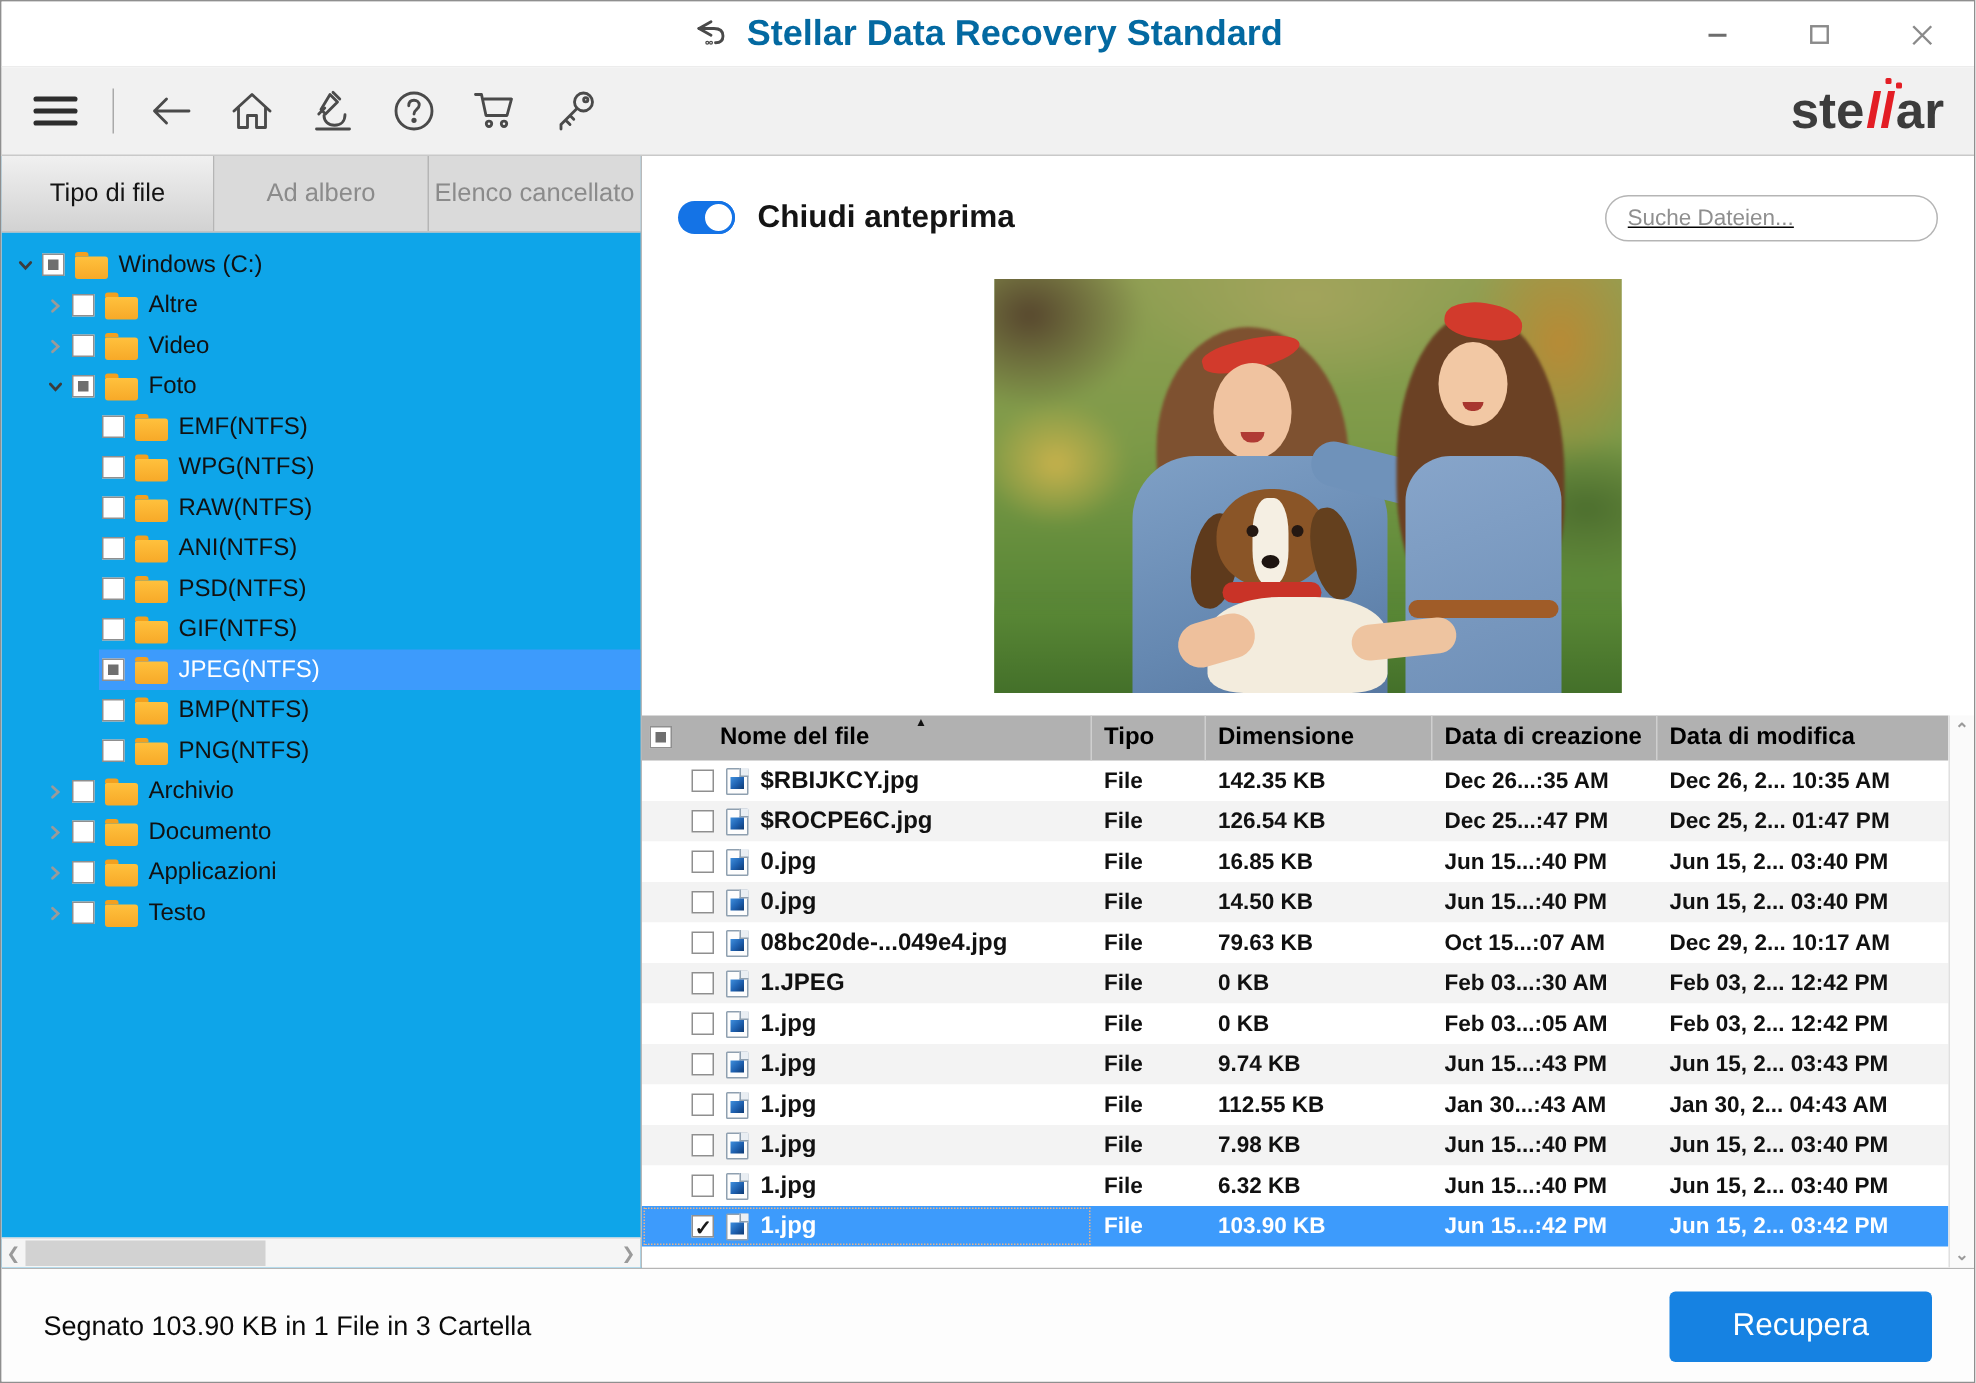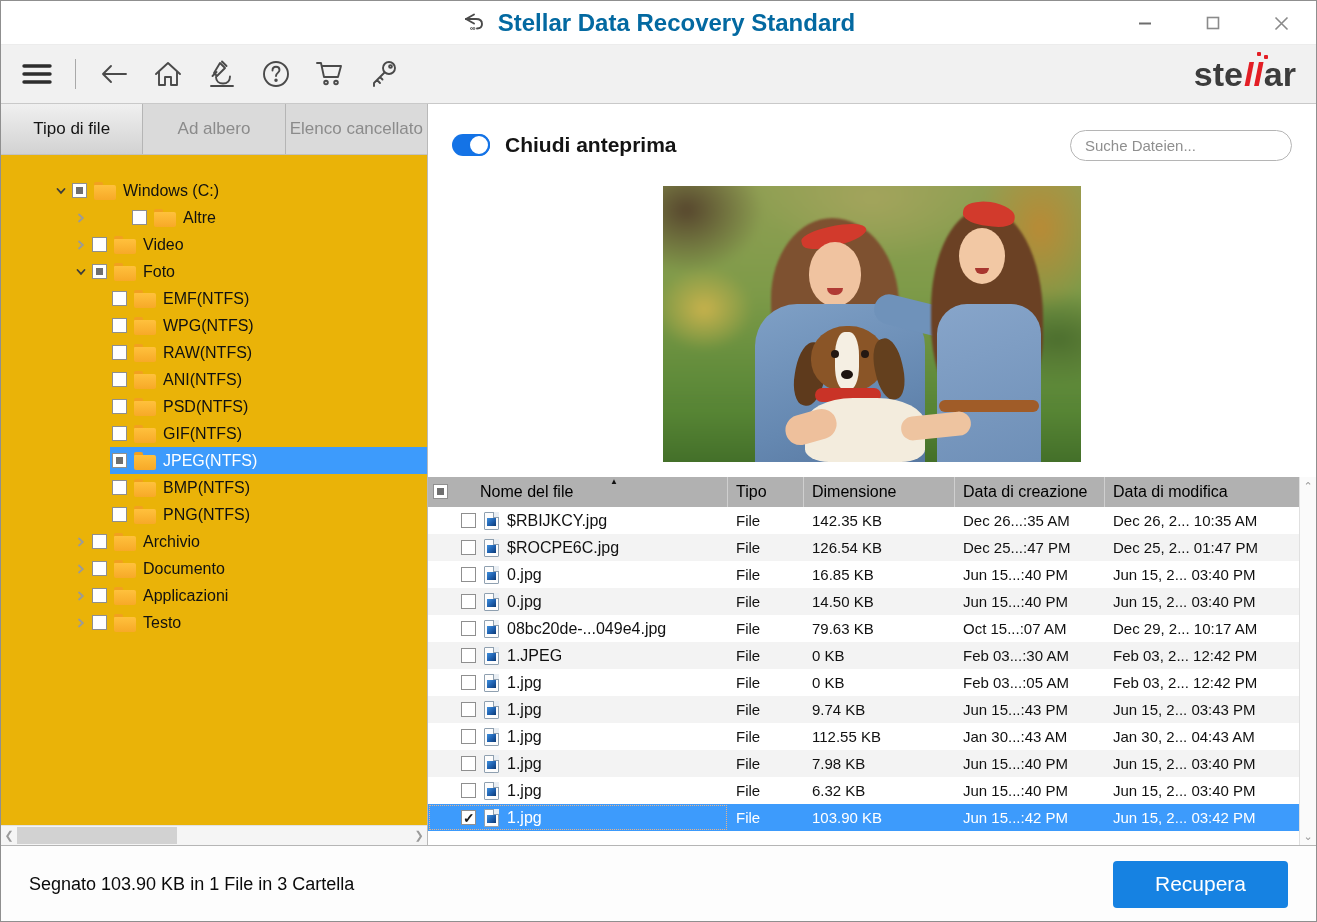--- a/index.html
+++ b/index.html
@@ -17,27 +17,27 @@
   
   .toolbar { height:59px; background:#f1f1f1; border-bottom:1px solid #c9c9c9; display:flex; align-items:center; padding:0 20px; gap:22px; }
   .tb-icon { width:32px; height:32px; display:flex; align-items:center; justify-content:center; }
   .tb-sep { width:1px; height:30px; background:#a9a9a9; }
   .logo { margin-left:auto; font-size:34px; font-weight:bold; color:#3c3c3c; letter-spacing:0; display:flex; align-items:flex-end; line-height:1; }
   .logo-red { color:#e31e25; position:relative; font-style:italic; padding:0 1px; }
   .logo-red::after { content:""; position:absolute; top:-2px; right:-4px; width:4px; height:4px; background:#e31e25; box-shadow:-7px -3px 0 #e31e25; border-radius:1px; }
 
   
   .main { display:flex; height:741px; }
-  .left-panel { width:429px; border-right:1px solid #b9b9b9; display:flex; flex-direction:column; background:#eab308; }
+  .left-panel { width:429px; border-right:1px solid #b9b9b9; display:flex; flex-direction:column; background:#0ea5e9; }
   .tabs { display:flex; height:51px; background:#dcdcdc; border-bottom:1px solid #c2c2c2; }
   .tab { flex:1; display:flex; align-items:center; justify-content:center; font-size:17px; color:#8b8b8b; background:#dadada; border-right:1px solid #b5b5b5; cursor:default; }
   .tab:last-child { border-right:none; }
   .tab.active { background:linear-gradient(180deg,#f0f0f0 0%,#d2d2d2 100%); color:#141414; }
 
-  .tree { flex:1; overflow:hidden; padding-top:22px;margin-left:44px; }
+  .tree { flex:1; overflow:hidden; padding-top:8px; }
   .tree-row { display:flex; align-items:center; height:27px; font-size:16px; color:#111; }
   .tree-chevron-slot { width:19px; flex:none; display:flex; align-items:center; justify-content:center; }
   .chev { width:10px; height:10px; }
   .tree-hl { display:flex; align-items:center; gap:7px; flex:1; height:27px; padding-left:2px; }
   .tree-row.selected .tree-hl { background:#3d9bfc; color:#fff; }
   .cb { width:15px; height:15px; background:#fff; border:1px solid #8f8f8f; position:relative; flex:none; }
   .cb.partial::after { content:""; position:absolute; inset:3px; background:#6f6f6f; }
   .cb.checked::after { content:"\2713"; position:absolute; left:1px; top:-1px; font-size:14px; color:#1a1a1a; font-weight:bold; }
   .folder { width:22px; height:15px; flex:none; position:relative; background:linear-gradient(180deg,#ffc13d 0%,#f7a928 100%); border-radius:1px 2px 2px 2px; margin-top:3px; }
   .folder::before { content:""; position:absolute; top:-3px; left:0; width:9px; height:3px; background:#f2a01f; border-radius:2px 2px 0 0; }
@@ -47,21 +47,21 @@
   .hscroll .sb-btn { width:16px; height:100%; display:flex; align-items:center; justify-content:center; color:#9a9a9a; font-size:11px; }
   .hscroll .track { flex:1; height:100%; position:relative; }
   .hscroll .thumb { position:absolute; left:0; top:1px; bottom:1px; width:160px; background:#d2d2d2; }
 
   
   .right-panel { flex:1; display:flex; flex-direction:column; background:#fff; position:relative; }
   .preview-bar { height:82px; display:flex; align-items:center; padding:14px 24px; }
   .toggle { width:38px; height:22px; border-radius:11px; background:#1473e6; position:relative; flex:none; }
   .toggle .knob { position:absolute; right:0px; top:0px; width:22px; height:22px; border-radius:50%; background:#fff; border:2px solid #1473e6; }
   .toggle-label { font-size:21px; color:#141414; font-weight:600; margin-left:15px; }
-  .searchbox { margin-left:auto; width:222px; height:31px; border:1px solid #b5b5b5; border-radius:16px; display:flex; align-items:center; padding:0 10px 0 14px; background:#fff; }
+  .searchbox { margin-left:auto; width:222px; height:31px; border:1px solid #b5b5b5; border-radius:16px; display:flex; align-items:center; padding:0 10px 0 14px; background:#fff;text-decoration:underline; }
   .searchbox input { border:none; outline:none; flex:1; font-size:15px; font-family:"Liberation Sans",sans-serif; color:#333; background:transparent; }
   .searchbox input::placeholder { color:#8f8f8f; }
 
   .preview-area { height:276px; display:flex; justify-content:center; }
   .photo { width:418px; height:276px; position:relative; overflow:hidden; background:#7f9c4d; }
   .photo > div { position:absolute; }
   .ph-bg { inset:-12px; background:
       radial-gradient(110px 90px at 8% 12%, #56452d 0%, rgba(86,69,45,0) 70%),
       radial-gradient(90px 120px at 88% 18%, #b98a35 0%, rgba(185,138,53,0) 70%),
       radial-gradient(70px 60px at 12% 45%, #c9b24c 0%, rgba(201,178,76,0) 70%),
@@ -90,21 +90,21 @@
   .dog-nose { left:178px; top:184px; width:12px; height:9px; border-radius:50%; background:#1d1410; }
   .dog-earR { left:212px; top:152px; width:28px; height:62px; border-radius:46%; background:#64401e; transform:rotate(-12deg); }
   .dog-collar { left:152px; top:202px; width:66px; height:14px; background:#c93327; border-radius:7px; }
   .dog-body { left:142px; top:212px; width:120px; height:64px; border-radius:40% 40% 20% 20%; background:#f3ecdd; }
   .mom-hand { left:122px; top:226px; width:52px; height:30px; border-radius:16px; background:#eec09c; transform:rotate(-16deg); }
   .girl-hand { left:238px; top:228px; width:70px; height:24px; border-radius:14px; background:#eec4a0; transform:rotate(-6deg); }
 
   .table-gap { height:15px; }
 
   
-  .ftable { position:relative; flex:1; }
+  .ftable { position:relative; flex:1;font-weight:bold; }
   .fhead { height:30px; background:#b1b1b1; display:flex; font-size:16px; color:#000; position:relative; margin-right:17px; }
   .fh-cell { display:flex; align-items:center; border-right:1px solid #cfcfcf; padding-left:8px; position:relative; }
   .fh-name { width:300px; padding-left:52px; }
   .fh-name .cb { position:absolute; left:5px; top:7px; }
   .sort-arrow { position:absolute; left:182px; top:0px; font-size:8px; color:#111; }
   .fh-tipo { width:76px; }
   .fh-dim  { width:151px; }
   .fh-crea { width:150px; }
   .fh-mod  { width:194px; border-right:none; }
   .frows { margin-right:17px; }
@@ -241,21 +241,21 @@
               <svg class="chev" viewBox="0 0 10 10">
                 <path d="M1.5 3 L5 6.8 L8.5 3" fill="none" stroke="#3c3c3c" stroke-width="1.8" stroke-linecap="round"></path>
               </svg>
             </span>
             <span class="tree-hl">
               <span class="cb partial"></span>
               <span class="folder"></span>
               <span>Windows (C:)</span>
             </span>
           </div>
-          <div class="tree-row" style="padding-left: 26px; gap: 40px;">
+          <div class="tree-row" style="padding-left: 26px;">
             <span class="tree-chevron-slot">
               <svg class="chev" viewBox="0 0 10 10">
                 <path d="M3 1.5 L6.8 5 L3 8.5" fill="none" stroke="#9a9a9a" stroke-width="1.8" stroke-linecap="round"></path>
               </svg>
             </span>
             <span class="tree-hl">
               <span class="cb"></span>
               <span class="folder"></span>
               <span>Altre</span>
             </span>

